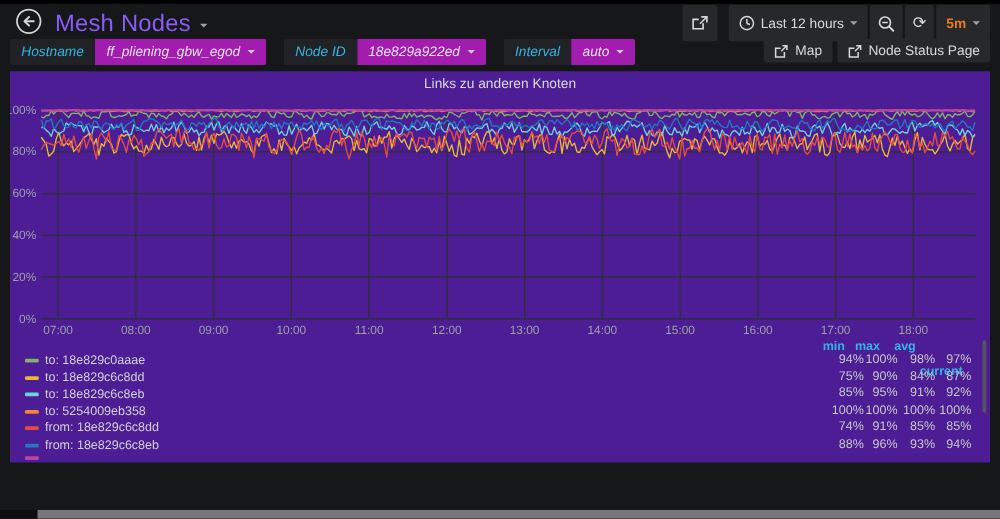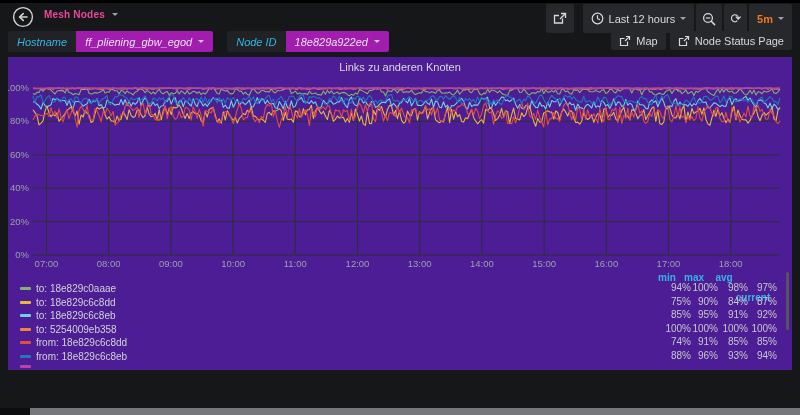--- a/index.html
+++ b/index.html
@@ -12,21 +12,21 @@
   }
   .top-strip { position:absolute; top:0; left:0; width:800px; height:3px; background:#000; }
 
   
   .navbar { position:absolute; top:3px; left:0; width:800px; height:27px; }
   .back-btn {
     position:absolute; left:12px; top:3px; width:22px; height:22px;
     background:transparent; border:none; cursor:pointer; padding:0;
   }
   .dash-title { position:absolute; left:44px; top:6px; display:flex; align-items:center; gap:7px; cursor:pointer; }
-  .dash-title .t { font-size:10px; font-weight:700; color:#ec4899; letter-spacing:.2px; }
+  .dash-title .t { font-size:19px; font-weight:400; color:#8b5cf6; letter-spacing:.2px; }
   .caret { display:inline-block; width:0; height:0; border-left:4px solid transparent; border-right:4px solid transparent; border-top:4px solid #9fa3a8; }
   .caret.sm { border-left-width:3px; border-right-width:3px; border-top-width:3px; }
   .nav-right { position:absolute; right:8px; top:1px; display:flex; gap:9px; align-items:flex-start; }
   .nbtn {
     background:#26282c; border:none; border-radius:2px; color:#d8d9da;
     height:29px; display:flex; align-items:center; gap:5px; padding:0 8px;
     font-size:11px; font-family:inherit; cursor:pointer;
   }
   .picker-group { display:flex; gap:2px; }
   .orange { color:#eb7b18; font-weight:700; }
@@ -133,20 +133,27 @@
         <span class="var-label">Hostname</span>
         <span class="var-value">
           <span>ff_pliening_gbw_egod</span>
           <span class="caret sm"></span>
         </span>
       </div>
       <div class="var-group">
         <span class="var-label">Node ID</span>
         <span class="var-value">
           <span>18e829a922ed</span>
+          <span class="caret sm"></span>
+        </span>
+      </div>
+      <div class="var-group">
+        <span class="var-label">Interval</span>
+        <span class="var-value">
+          <span>auto</span>
           <span class="caret sm"></span>
         </span>
       </div>
     </div>
   <div class="links" id="links">
       <button class="nbtn" style="height: 19px;">
         <svg width="12" height="12" viewBox="0 0 12 12">
           <path d="M8.5,6.5 V10.5 H1.5 V3.5 H5.5" fill="none" stroke="#d8d9da" stroke-width="1.2"></path>
           <path d="M7,1.5 H10.5 V5" fill="none" stroke="#d8d9da" stroke-width="1.2"></path>
           <line x1="10.2" y1="1.8" x2="6" y2="6" stroke="#d8d9da" stroke-width="1.2"></line>

